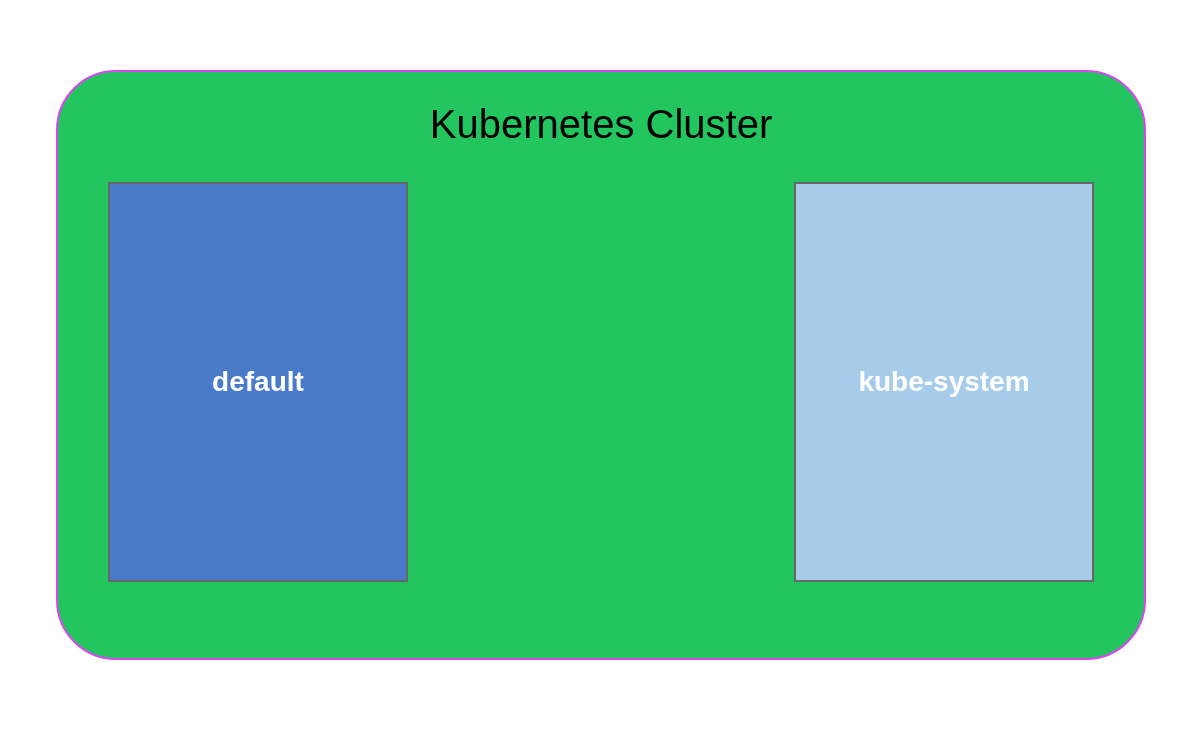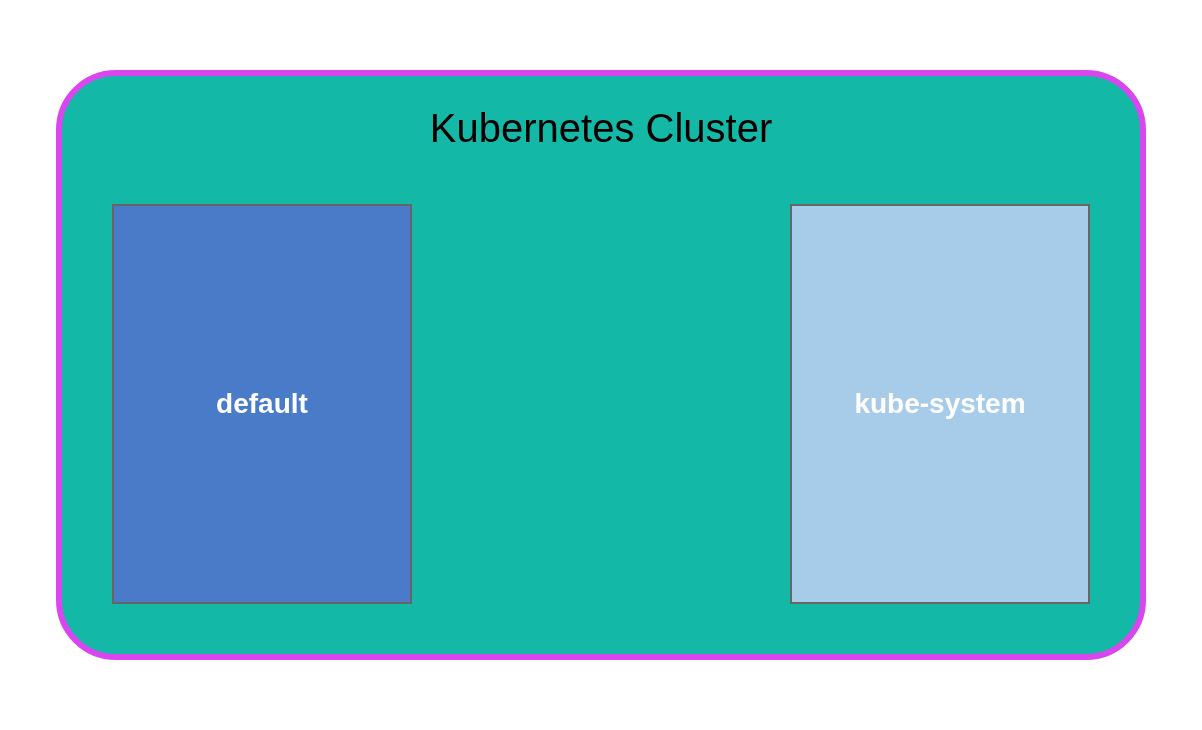--- a/index.html
+++ b/index.html
@@ -12,40 +12,39 @@
       height: 730px;
       background: #ffffff;
       font-family: Arial, Helvetica, sans-serif;
       display: flex;
       align-items: center;
       justify-content: center;
     }
     .cluster-container {
       width: 1090px;
       height: 590px;
-      background: #14b8a6;
-      border: 6px solid #d946ef;
+      background: #22c55e;
+      border: 2px solid #d946ef;
       border-radius: 60px;
       padding: 30px 50px 50px 50px;
       display: flex;
       flex-direction: column;
       align-items: center;
     }
     .cluster-title {
       font-size: 40px;
       color: #000000;
       font-weight: 400;
       margin-bottom: 35px;
     }
     .namespaces-row {
       display: flex;
       justify-content: space-between;
       width: 100%;
       flex: 1;
-      align-items: flex-end;
     }
     .namespace-box {
       width: 300px;
       height: 400px;
       border: 2px solid #666666;
       display: flex;
       align-items: center;
       justify-content: center;
     }
     .namespace-label {

